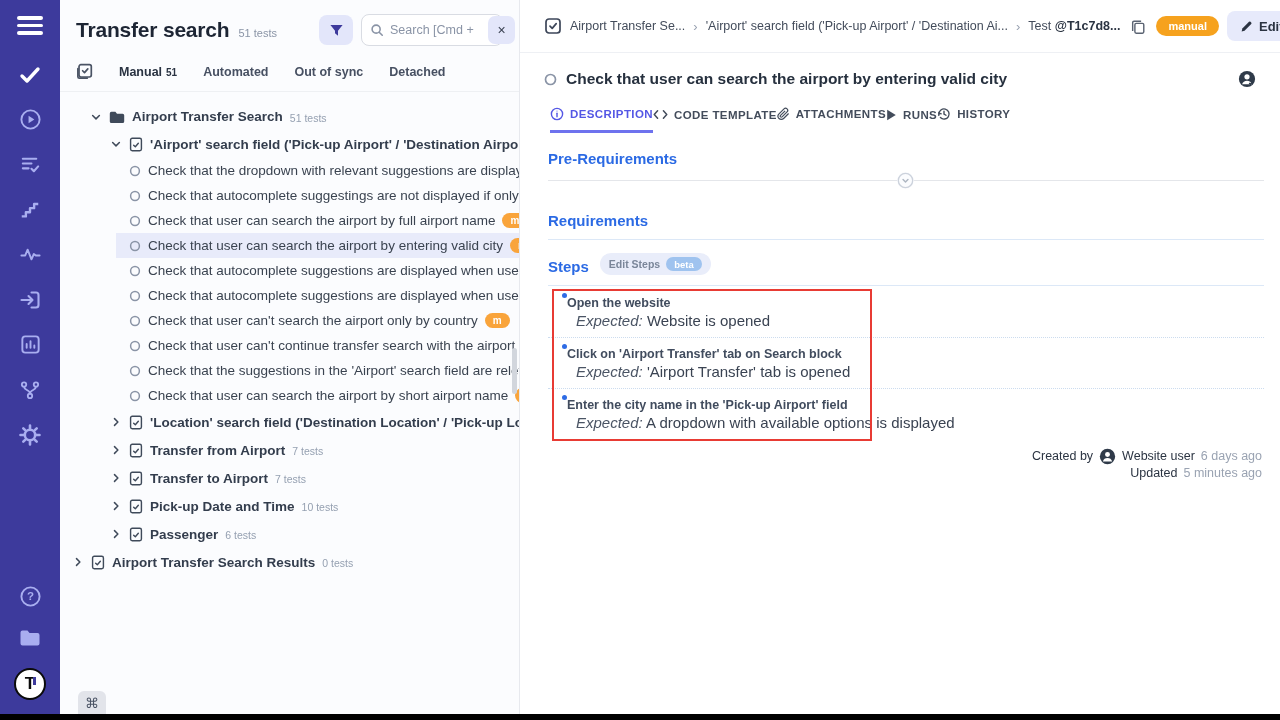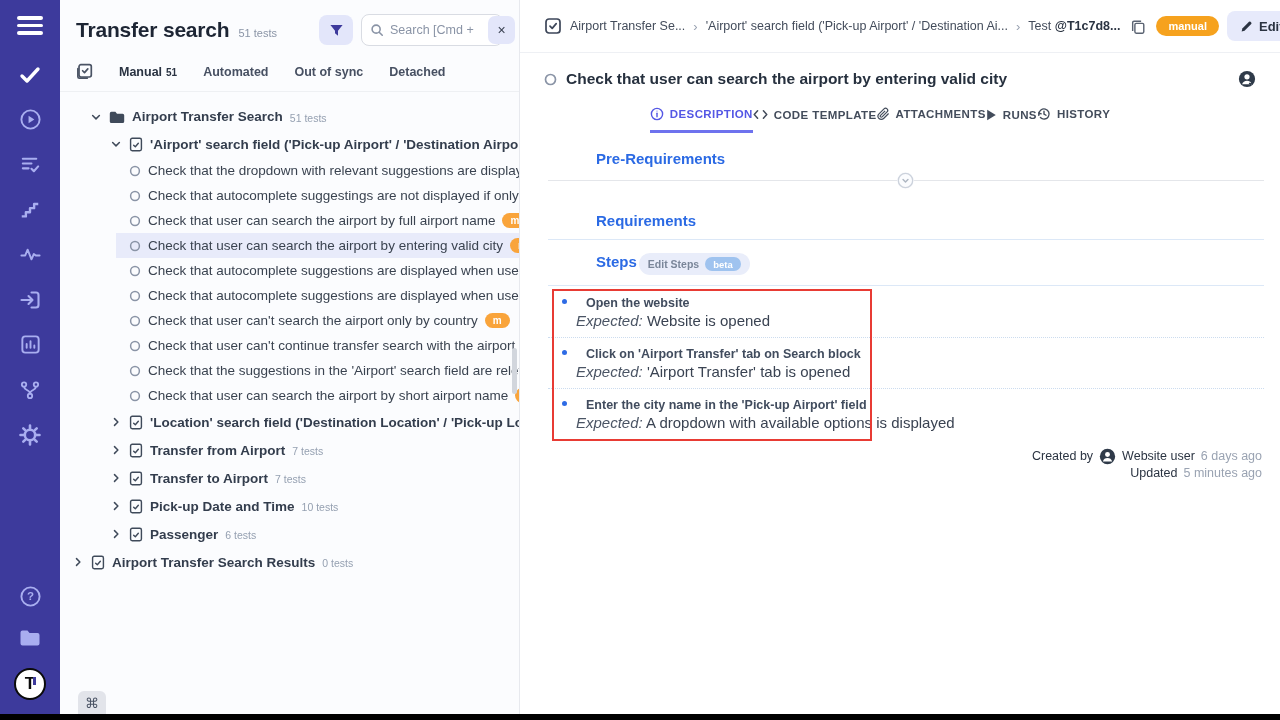--- a/index.html
+++ b/index.html
@@ -57,40 +57,40 @@
   .crumb-id { font-weight:bold; color:#2b3442; }
   .copy-btn { background:none; border:none; cursor:pointer; display:flex; align-items:center; padding:2px; }
   .r-actions { margin-left:auto; display:flex; align-items:center; gap:8px; }
   .manual-badge { background:#f6a21e; color:#fff; font-size:11px; font-weight:bold; padding:4px 12px; border-radius:11px; }
   .edit-btn { background:#e7eafb; border:none; border-radius:8px; height:30px; padding:0 13px; display:flex; align-items:center; gap:6px; font-size:13px; font-weight:bold; color:#2b3342; cursor:pointer; font-family:"Liberation Sans",sans-serif; }
 
   .r-title-row { display:flex; align-items:center; gap:9px; padding:17px 24px 0 24px; }
   .r-title { font-size:15.5px; font-weight:bold; color:#26303e; }
   .assignee { margin-left:auto; cursor:pointer; display:flex; }
 
-  .r-tabs { display:flex; justify-content:center; align-items:flex-end; margin-top:19px; padding:0 70px 0 30px; }
+  .r-tabs { display:flex; justify-content:flex-start; align-items:flex-end; margin-top:19px; padding:0 70px 0 30px; }
   .r-tab { display:flex; align-items:center; gap:6px; font-size:11.5px; font-weight:bold; letter-spacing:.4px; color:#434c5b; padding-bottom:9px; border-bottom:3px solid transparent; cursor:pointer; }
   .r-tab.active { color:#5457e5; border-bottom-color:#6e72ee; }
   .r-tab.active svg { stroke:#5457e5; }
 
   .r-content { padding:17px 16px 0 28px; }
-  .sec-h { font-size:15px; font-weight:bold; color:#2b6ae4; cursor:pointer;margin-left:48px; }
+  .sec-h { font-size:15px; font-weight:bold; color:#2b6ae4; cursor:pointer; }
   .div-gray { position:relative; height:1px; background:#e4e6ea; margin-top:13px; }
   .div-toggle { position:absolute; left:50%; top:-8px; margin-left:-9px; cursor:pointer; background:#fbfcfe; border-radius:50%; display:flex; }
   .div-blue { height:1px; background:#dce8f7; margin-top:10px; }
   .sec-req { margin-top:31px; }
-  .steps-head { margin-top:13px; display:flex; align-items:flex-start; gap:2px; }
+  .steps-head { margin-top:13px; display:flex; align-items:flex-end; gap:11px; }
   .edit-steps-pill { background:#e9edfa; border:none; border-radius:12px; padding:4px 9px; display:flex; align-items:center; gap:6px; font-size:10.5px; font-weight:bold; color:#7a8699; cursor:pointer; font-family:"Liberation Sans",sans-serif; }
   .beta-tag { background:#9fc3ef; color:#fff; border-radius:9px; padding:1.5px 8px; font-size:9.5px; font-weight:bold; }
 
   .steps-wrap { position:relative; margin-top:1px; }
   .red-box { position:absolute; left:4px; top:2px; width:320px; height:152px; border:2px solid #e83b34; pointer-events:none; z-index:2; }
   .step { padding:8px 0 8px 14px; }
   .step + .step { border-top:1px dotted #ccdcef; }
-  .step-head { display:flex; align-items:center; gap:19px; line-height:16px; }
+  .step-head { display:flex; align-items:flex-start; gap:0; line-height:16px; }
   .bullet { width:5px; height:5px; border-radius:50%; background:#2e6be5; flex:none; position:relative; top:-2px; }
   .step-title { font-size:12.5px; font-weight:bold; color:#414c5e; }
   .step-expected { margin:2px 0 0 14px; line-height:16px; font-size:15px; color:#3a4352; }
   .step-expected em { font-style:italic; color:#4a5464; }
 
   .meta { margin-top:9px; text-align:right; padding-right:2px; font-size:12.5px; color:#2b3442; }
   .meta-row { display:flex; justify-content:flex-end; align-items:center; gap:6px; line-height:17px; }
   .meta b { font-weight:normal; }
   .meta .ago { color:#9aa3b2; }
 

